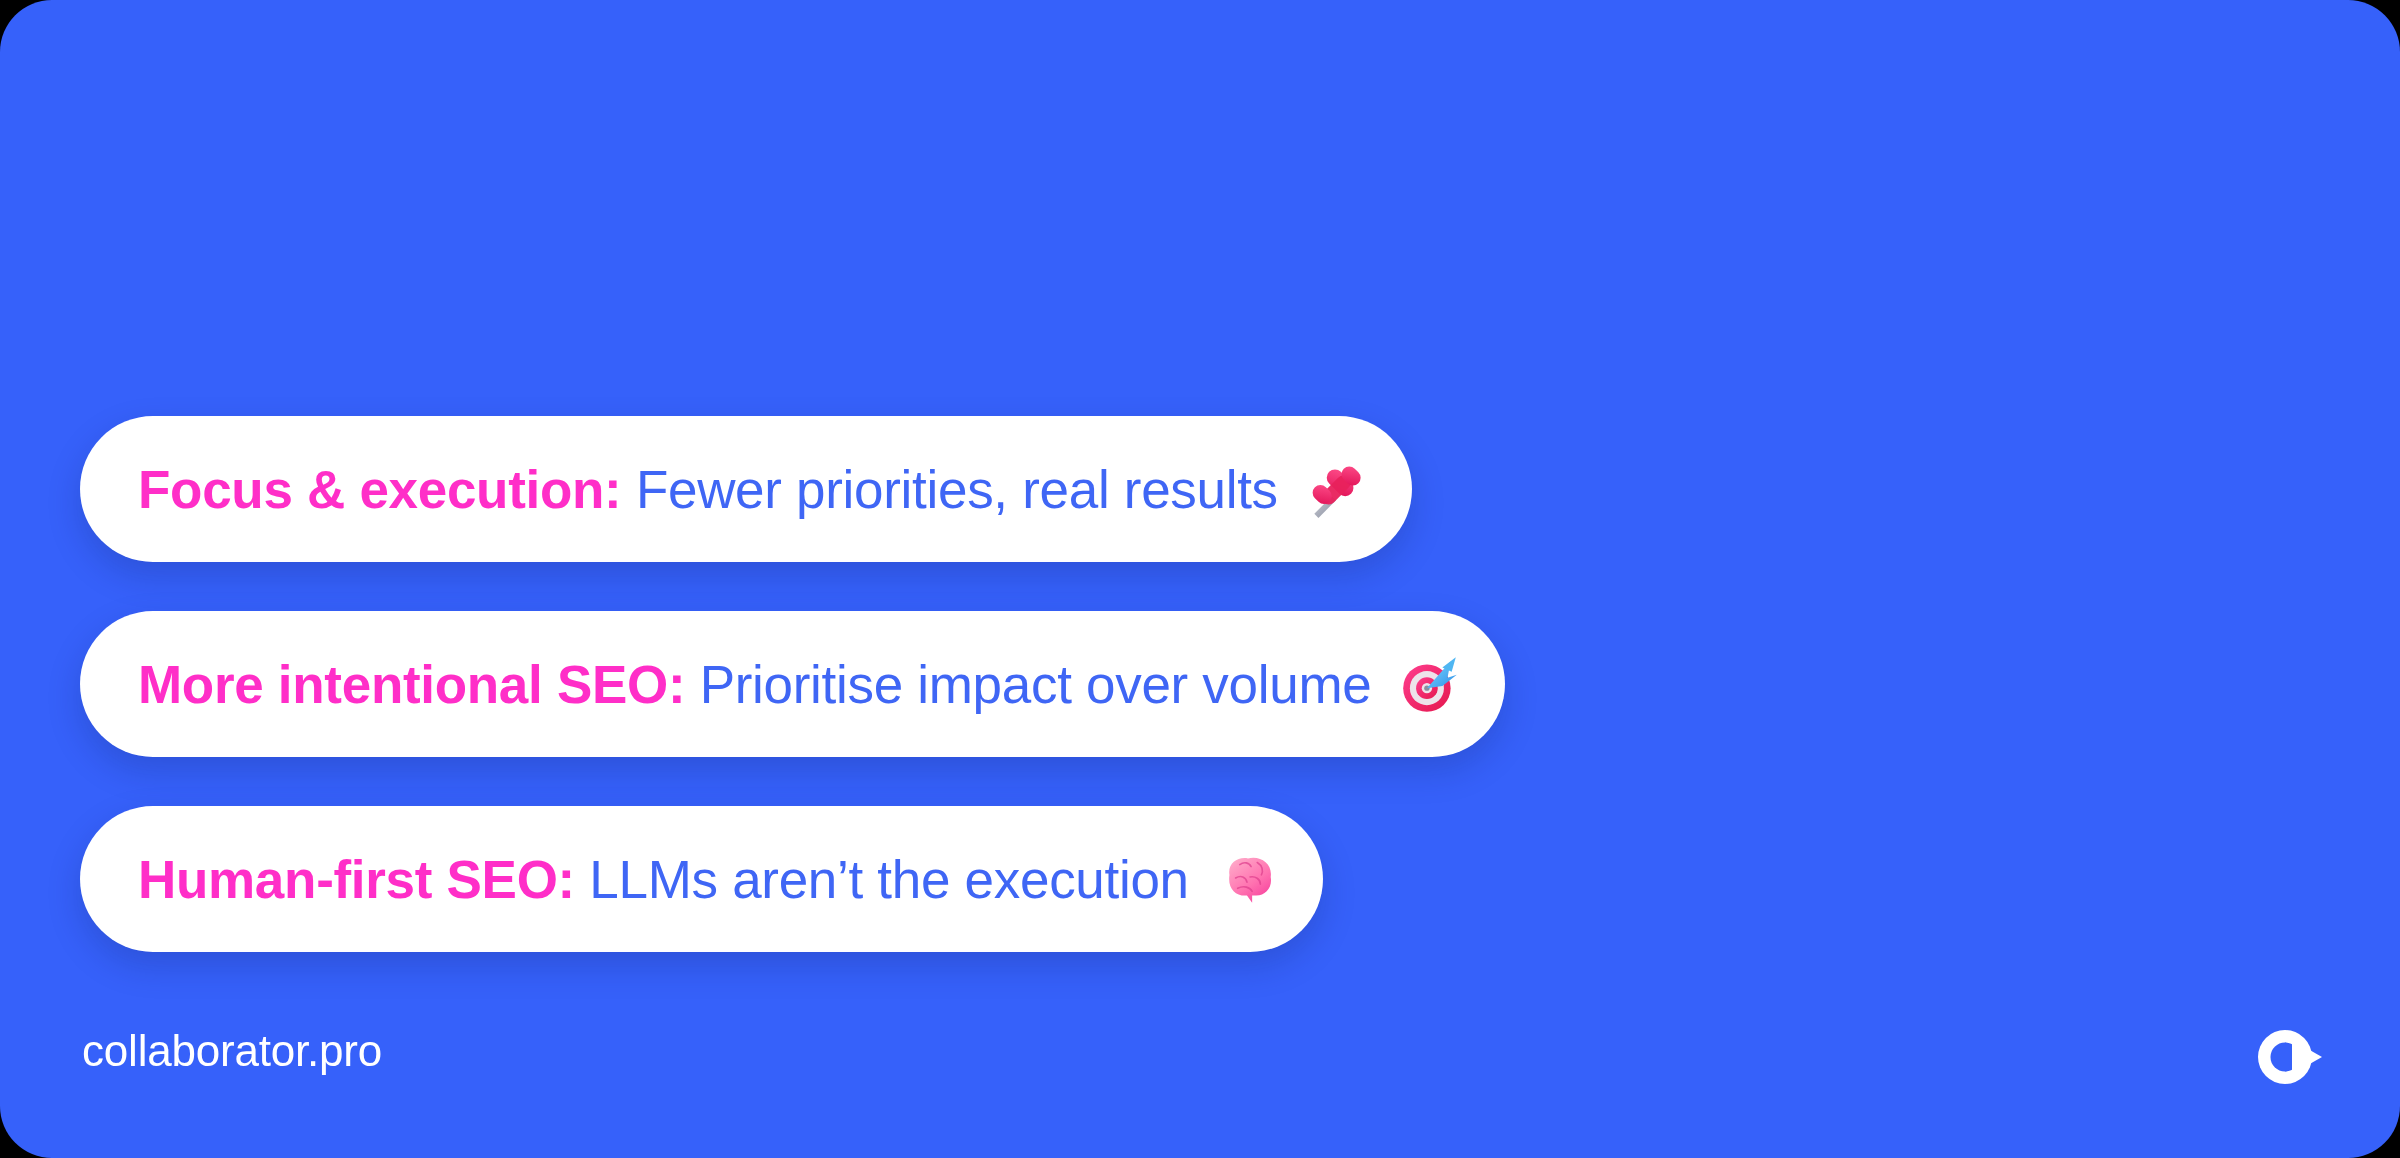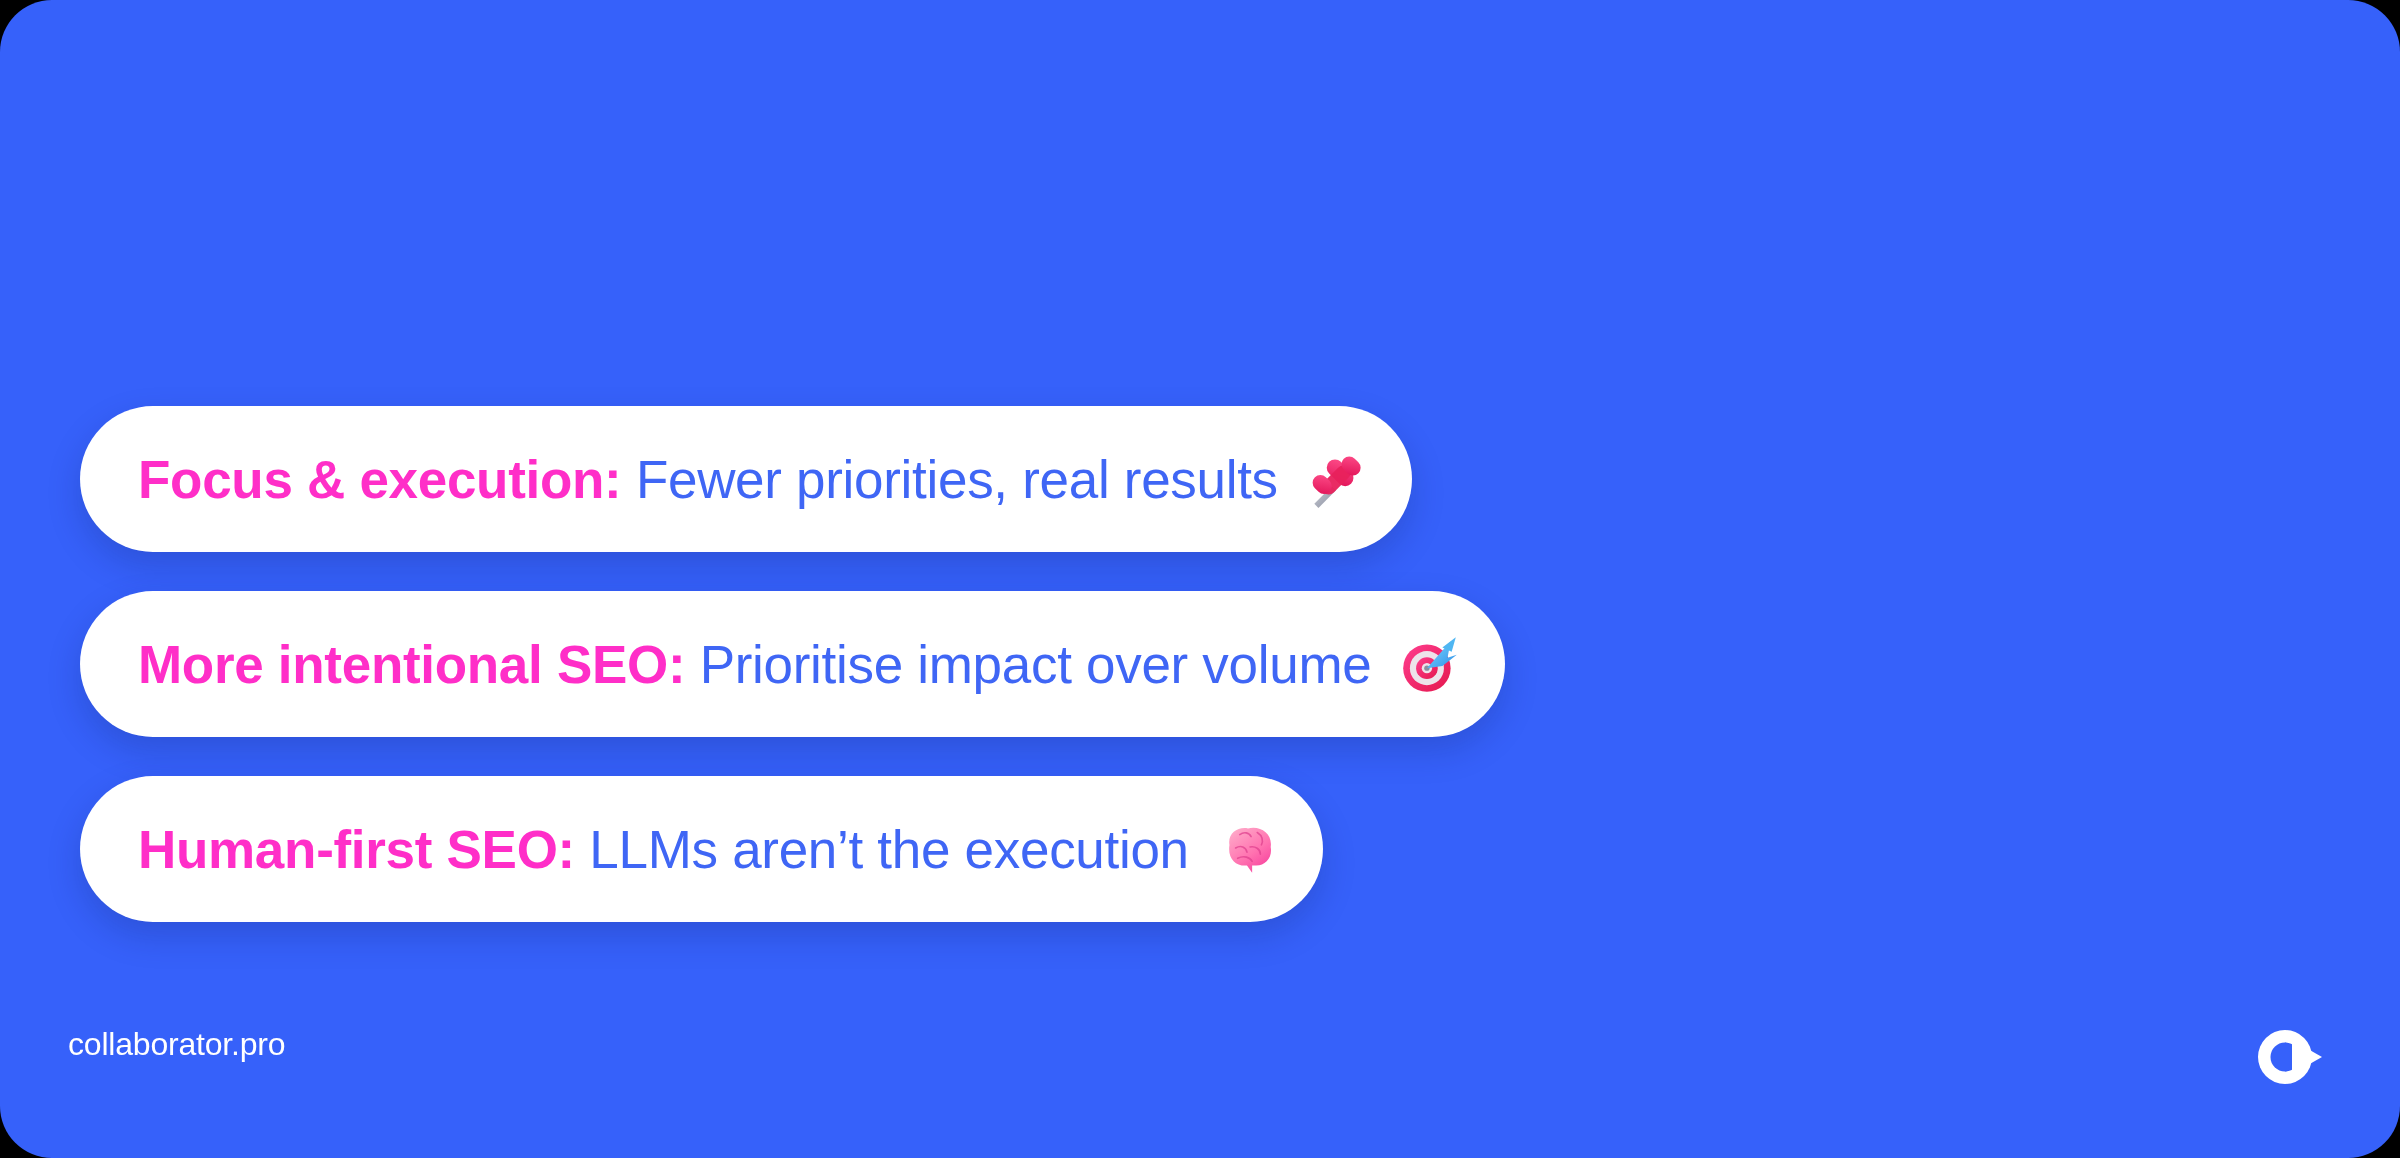--- a/index.html
+++ b/index.html
@@ -47,20 +47,21 @@
   .card {
     position:relative;
     height:146px;
     border-radius:73px;
     background:#FFFFFF;
     display:flex;
     align-items:center;
     padding:0 42px 0 58px;
     box-shadow:0 14px 34px rgba(12,26,90,0.20);
     width:max-content;
+    margin-top:10px;
   }
 
   .card-text {
     font-size:53px;
     line-height:1;
     white-space:nowrap;
     letter-spacing:-0.3px;
     font-family:"Liberation Sans", sans-serif;
   }
 
@@ -86,24 +87,24 @@
   
   .emo {
     width:66px;
     height:66px;
     display:block;
   }
 
   
   .footer-url {
     position:absolute;
-    left:68px;
+    left:82px;
     top:1026px;
     color:#FFFFFF;
-    font-size:32px;
+    font-size:44px;
     font-weight:400;
     letter-spacing:-0.2px;
     font-family:"Liberation Sans", sans-serif;
   }
 
   .logo {
     position:absolute;
     right:74px;
     top:1026px;
     width:74px;

